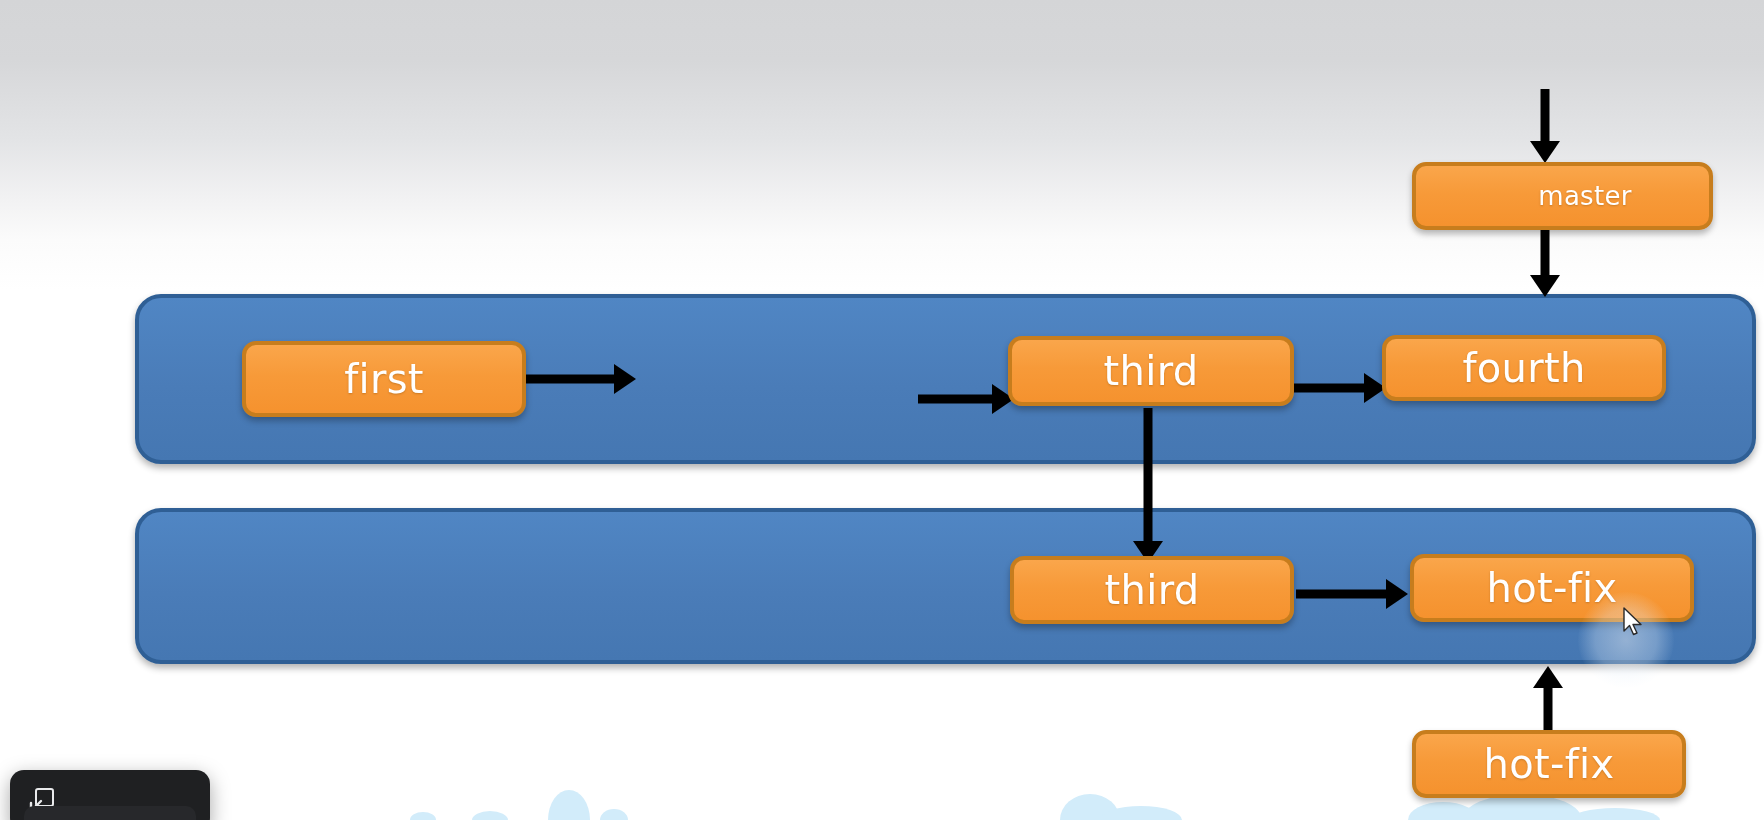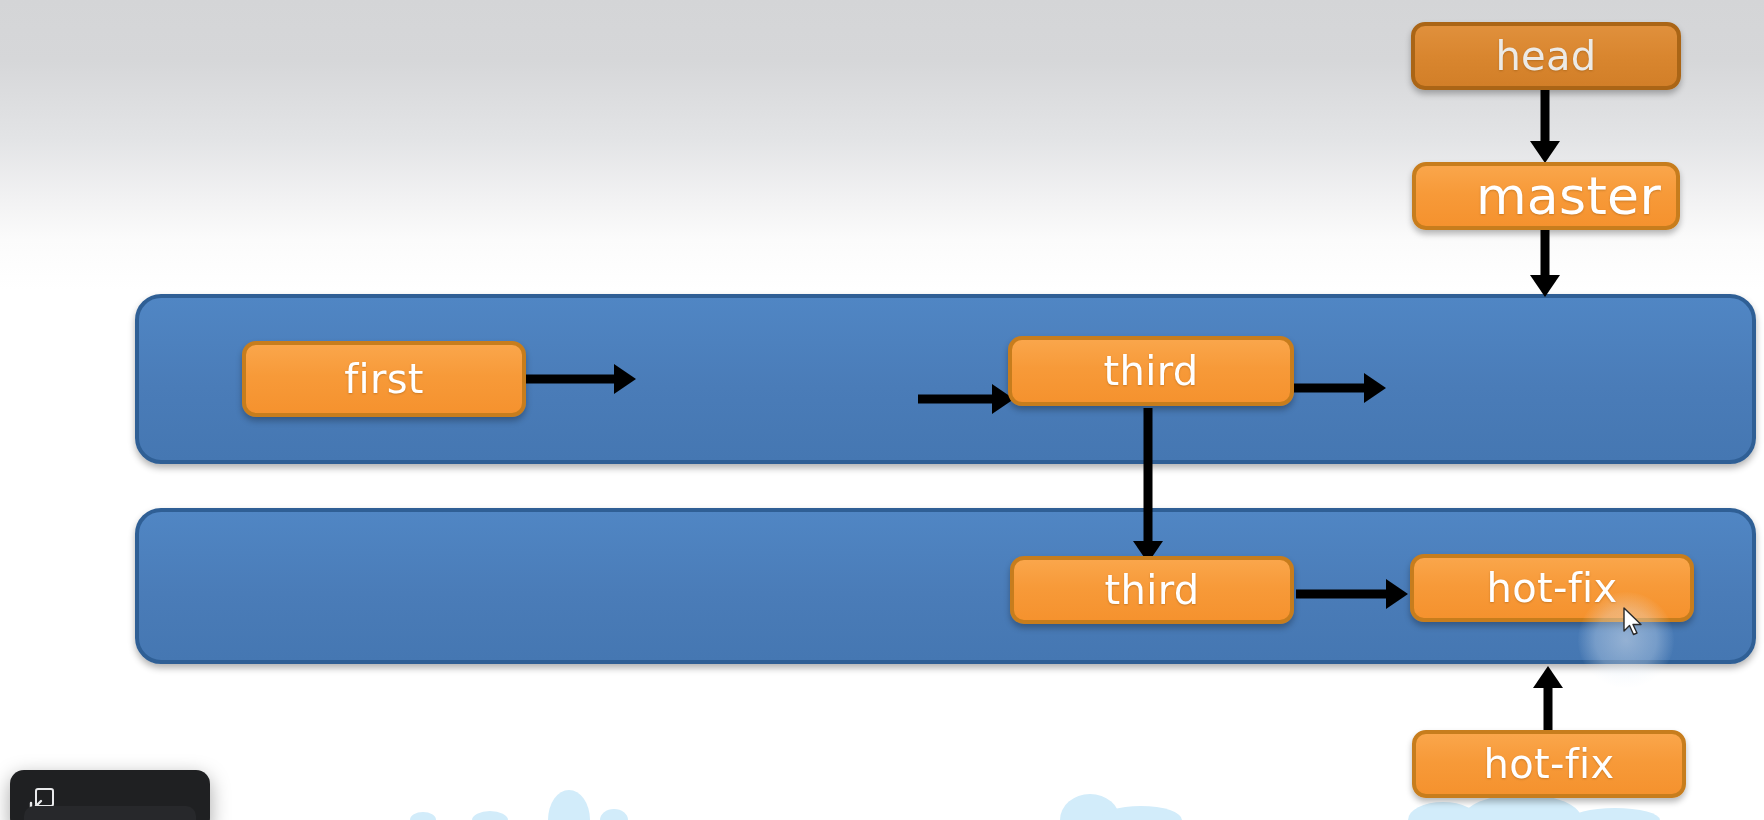--- a/index.html
+++ b/index.html
@@ -222,37 +222,37 @@
   <div class="arrow-h" style="left:1296px; top:579px; width:112px; height:30px;">
     <div class="shaft" style="width:90px;"></div>
     <div class="head"></div>
   </div>
 
   <div class="arrow-v up" style="left:1533px; top:666px; width:30px; height:68px;">
     <div class="shaft" style="height:46px;"></div>
     <div class="head-up"></div>
   </div>
 
-  <div class="node dark" style="left:1411px; top:22px; width:270px; height:68px; font-size:40px;">
-    <span>head</span>
-  </div>
-
-  <div class="node" style="left:1412px; top:162px; width:268px; height:68px; font-size:52px;padding-left:45px;">
+
+  <div class="node" style="left:1412px; top:162px; width:301px; height:68px; font-size:26px;padding-left:45px;">
     <span>master</span>
   </div>
 
   <div class="node" style="left:242px; top:341px; width:284px; height:76px; font-size:40px;">
     <span>first</span>
   </div>
 
 
   <div class="node" style="left:1008px; top:336px; width:286px; height:70px; font-size:40px;">
     <span>third</span>
   </div>
 
+  <div class="node" style="left:1382px; top:335px; width:284px; height:66px; font-size:40px;">
+    <span>fourth</span>
+  </div>
 
   <div class="node" style="left:1010px; top:556px; width:284px; height:68px; font-size:40px;">
     <span>third</span>
   </div>
 
   <div class="node" style="left:1410px; top:554px; width:284px; height:68px; font-size:40px;">
     <span>hot-fix</span>
   </div>
 
   <div class="node" style="left:1412px; top:730px; width:274px; height:68px; font-size:40px;">

